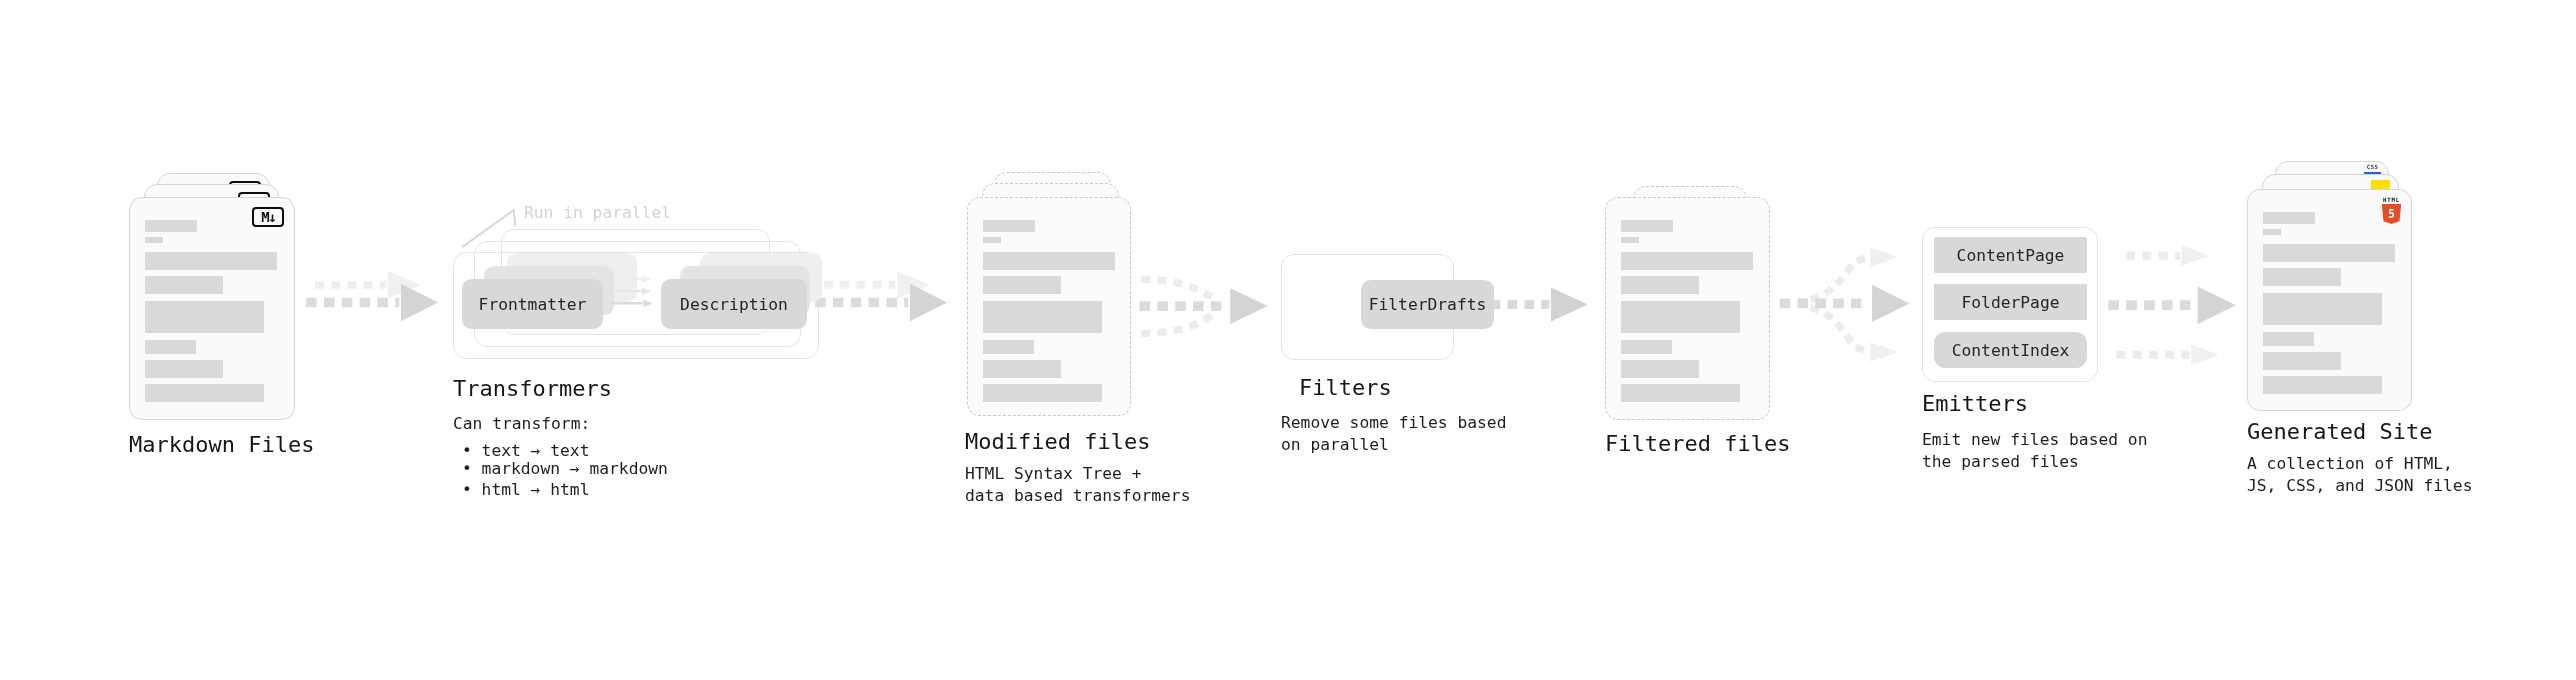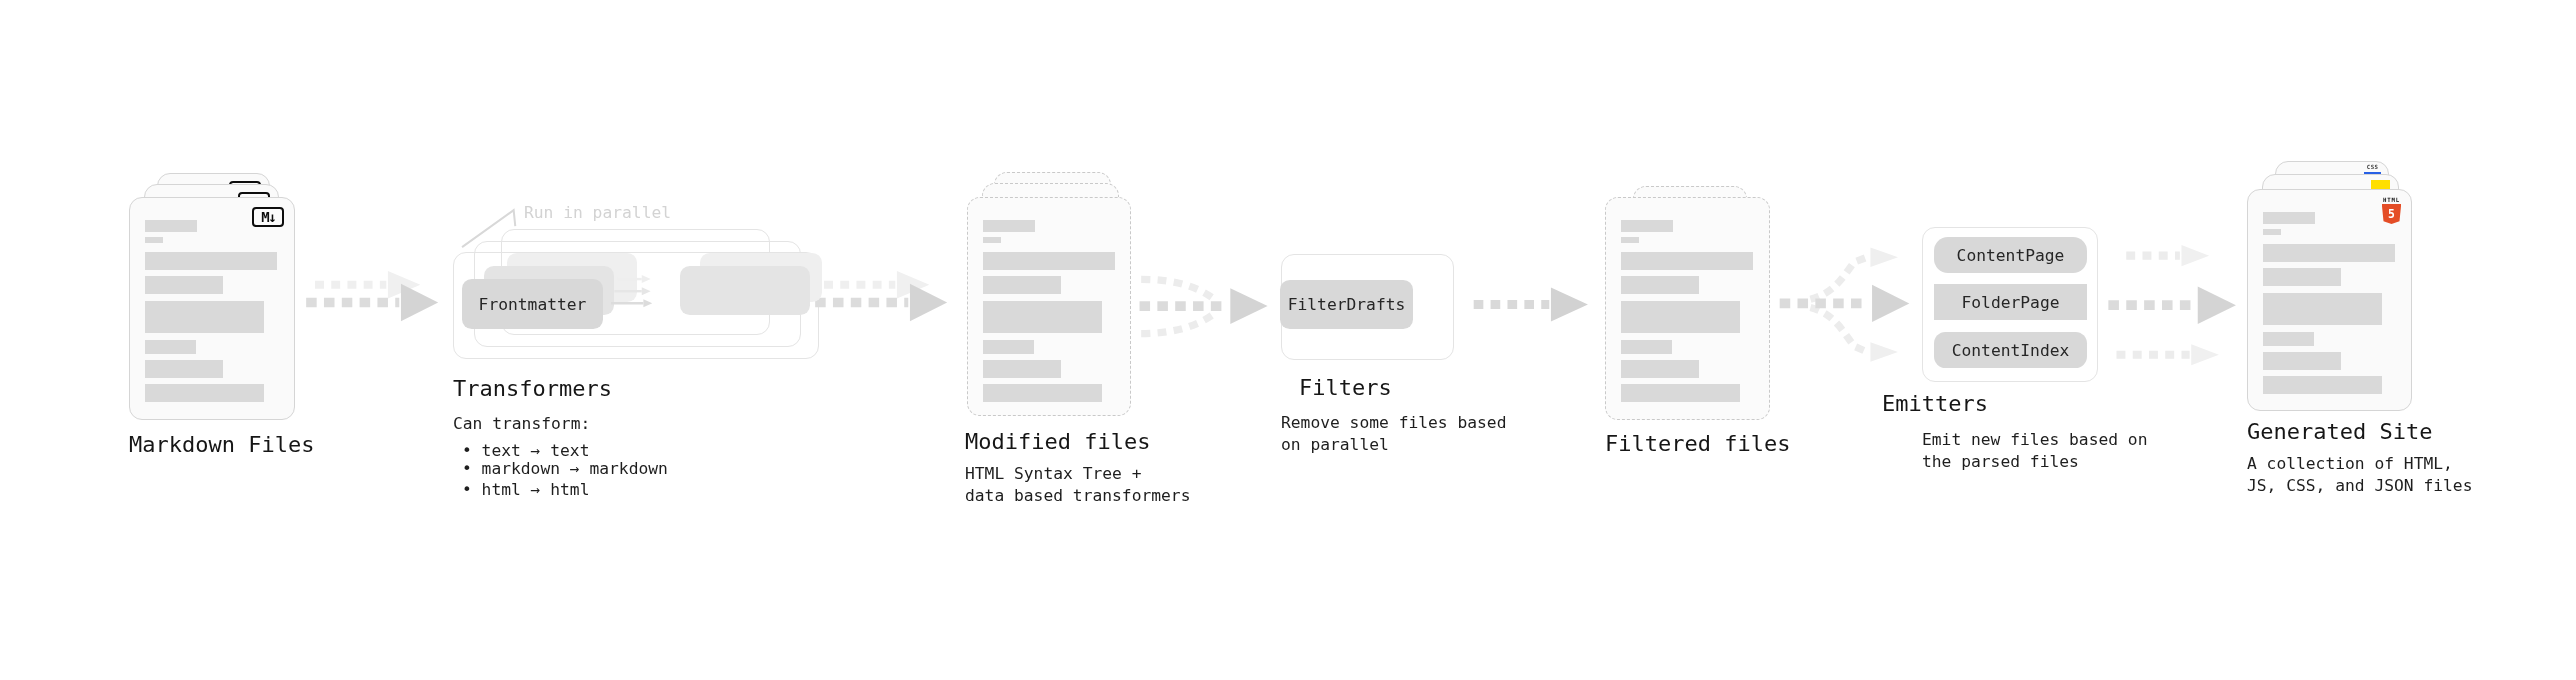--- a/index.html
+++ b/index.html
@@ -100,20 +100,21 @@
     <line x1="14" y1="10" x2="44" y2="10" stroke="#eeeeee" stroke-width="3"></line>
       <polygon points="44,5 55,10 44,15" fill="#eeeeee"></polygon>
     <line x1="10" y1="25" x2="44" y2="25" stroke="#e6e6e6" stroke-width="3"></line>
       <polygon points="44,20 55,25 44,30" fill="#e6e6e6"></polygon>
     <line x1="6" y1="40" x2="46" y2="40" stroke="#dcdcdc" stroke-width="3"></line>
       <polygon points="46,35 57,40 46,45" fill="#dcdcdc"></polygon>
   </svg>
 
   <div class="gbox ghost2" style="left:700px;top:253px;width:122px;height:49px"></div>
   <div class="gbox ghost1" style="left:680px;top:266px;width:130px;height:49px"></div>
+  <div class="gbox main" style="left:661px;top:279px;width:146px;height:50px">Description</div>
 
   <div class="stage-title" style="left:453px;top:376px">Transformers</div>
   <div class="stage-desc" style="left:453px;top:413px">Can transform:</div>
   <div class="stage-desc" style="left:462px;top:440px">• text → text</div>
   <div class="stage-desc" style="left:462px;top:458px">• markdown → markdown</div>
   <div class="stage-desc" style="left:462px;top:479px">• html → html</div>
 
   <svg class="arrow-svg" style="left:811px;top:262px" width="146" height="81" viewBox="0 0 180 100">
     <line x1="16" y1="28" x2="104" y2="28" stroke="#efefef" stroke-width="10" stroke-dasharray="11 9"></line>
     <polygon points="106,11 146,28 106,45" fill="#f0f0f0"></polygon>
@@ -140,21 +141,21 @@
   <div class="stage-desc" style="left:965px;top:485px">data based transformers</div>
 
   <svg class="arrow-svg" style="left:1136px;top:268px" width="140" height="77" viewBox="0 0 172 95">
     <path d="M 6,14 C 45,14 76,22 98,40" fill="none" stroke="#ececec" stroke-width="9" stroke-dasharray="11 9"></path>
     <path d="M 6,81 C 45,81 76,72 98,55" fill="none" stroke="#ececec" stroke-width="9" stroke-dasharray="11 9"></path>
     <line x1="4" y1="47" x2="114" y2="47" stroke="#dbdbdb" stroke-width="12" stroke-dasharray="13 9"></line>
     <polygon points="116,25 162,47 116,69" fill="#d4d4d4"></polygon>
   </svg>
 
   <div class="panel" style="left:1281px;top:254px;width:173px;height:106px"></div>
-  <div class="gbox main" style="left:1280px;top:280px;width:133px;height:49px">FilterDrafts</div>
+  <div class="gbox main" style="left:1361px;top:280px;width:133px;height:49px">FilterDrafts</div>
   <div class="stage-title" style="left:1299px;top:375px">Filters</div>
   <div class="stage-desc" style="left:1281px;top:412px">Remove some files based</div>
   <div class="stage-desc" style="left:1281px;top:434px">on parallel</div>
 
   <svg class="arrow-svg" style="left:1468px;top:286px" width="124" height="37" viewBox="0 0 152 46">
     <line x1="6" y1="23" x2="100" y2="23" stroke="#d9d9d9" stroke-width="11" stroke-dasharray="12 9"></line>
     <polygon points="102,2 148,23 102,44" fill="#d2d2d2"></polygon>
   </svg>
 
   <div class="doc dashed z1" style="left:1633px;top:186px;width:114px;height:203px"></div>
@@ -175,24 +176,24 @@
   <svg class="arrow-svg" style="left:1776px;top:241px" width="137" height="128" viewBox="0 0 168 158">
     <path d="M 42,72 C 72,64 82,44 96,26 L 112,20" fill="none" stroke="#ececec" stroke-width="9" stroke-dasharray="11 8"></path>
     <polygon points="116,8 150,20 116,32" fill="#efefef"></polygon>
     <path d="M 42,82 C 72,90 82,112 96,130 L 112,137" fill="none" stroke="#ececec" stroke-width="9" stroke-dasharray="11 8"></path>
     <polygon points="116,125 150,137 116,149" fill="#efefef"></polygon>
     <line x1="4" y1="77" x2="114" y2="77" stroke="#dbdbdb" stroke-width="12" stroke-dasharray="13 9"></line>
     <polygon points="118,54 164,77 118,100" fill="#d4d4d4"></polygon>
   </svg>
 
   <div class="panel" style="left:1922px;top:227px;width:176px;height:155px"></div>
-  <div class="gbox main" style="left:1934px;top:237px;width:153px;height:36px;border-radius:14px">ContentPage</div>
+  <div class="gbox main" style="left:1934px;top:237px;width:153px;height:36px;border-radius:2px">ContentPage</div>
   <div class="gbox main" style="left:1934px;top:284px;width:153px;height:36px;border-radius:0">FolderPage</div>
   <div class="gbox main" style="left:1934px;top:332px;width:153px;height:36px;border-radius:11.4px">ContentIndex</div>
-  <div class="stage-title" style="left:1882px;top:391px">Emitters</div>
+  <div class="stage-title" style="left:1922px;top:391px">Emitters</div>
   <div class="stage-desc" style="left:1922px;top:429px">Emit new files based on</div>
   <div class="stage-desc" style="left:1922px;top:451px">the parsed files</div>
 
   <svg class="arrow-svg" style="left:2105px;top:241px" width="140" height="130" viewBox="0 0 172 160">
     <line x1="26" y1="18" x2="92" y2="18" stroke="#ececec" stroke-width="10" stroke-dasharray="11 9"></line>
     <polygon points="94,5 128,18 94,31" fill="#f0f0f0"></polygon>
     <line x1="4" y1="79" x2="112" y2="79" stroke="#dbdbdb" stroke-width="12" stroke-dasharray="13 9"></line>
     <polygon points="114,56 161,79 114,102" fill="#d4d4d4"></polygon>
     <line x1="14" y1="140" x2="104" y2="140" stroke="#ececec" stroke-width="10" stroke-dasharray="11 9"></line>
     <polygon points="106,127 140,140 106,153" fill="#f0f0f0"></polygon>

